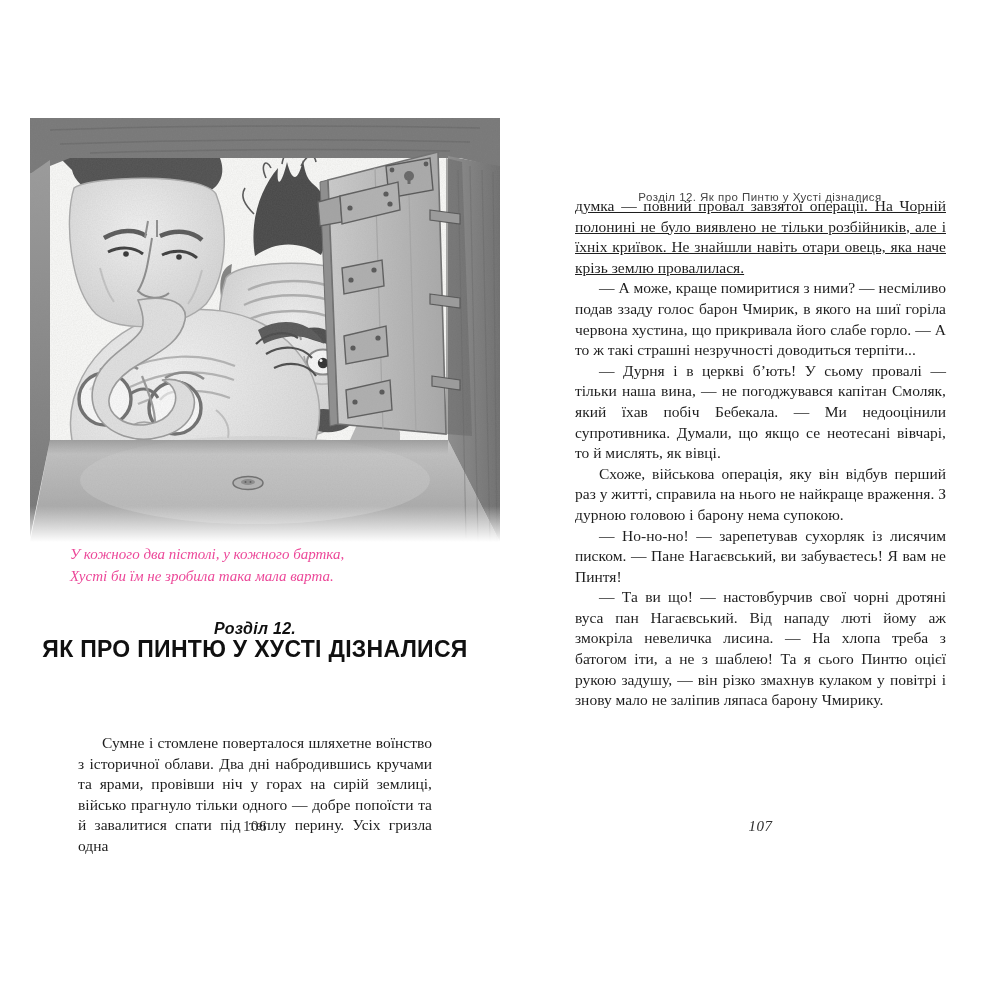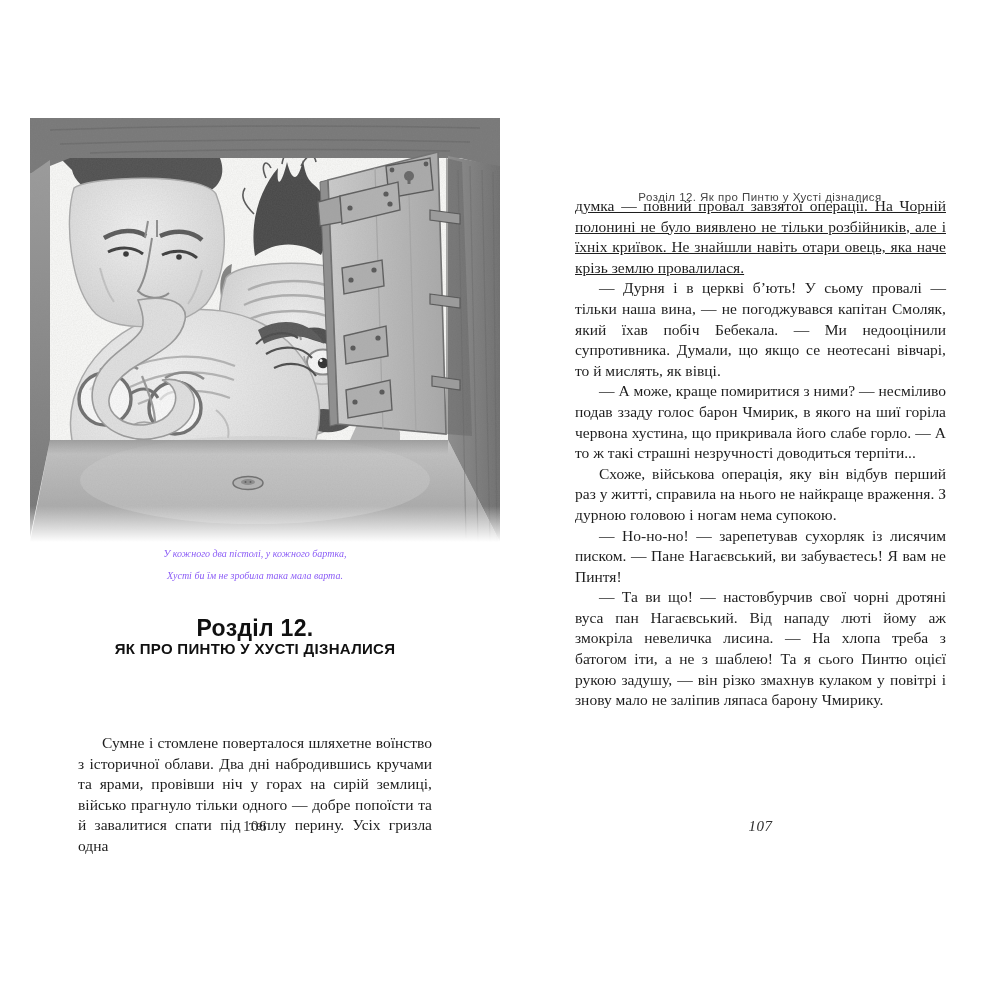--- a/index.html
+++ b/index.html
@@ -1,26 +1,26 @@
 <!DOCTYPE html>
 <html lang="uk"><head>
 <meta charset="utf-8">
 <style>
   html,body{margin:0;padding:0;background:#ffffff;}
   #stage{position:relative;width:1000px;height:1000px;background:#ffffff;overflow:hidden;
          font-family:"Liberation Serif",serif;color:#1f1f1f;}
   .abs{position:absolute;}
   
   .illustration{left:30px;top:118px;width:470px;height:424px;}
-  .caption{left:70px;top:543px;width:370px;text-align:center;font-style:italic;
-           font-size:10px;line-height:22px;color:#8b5cf6;}
+  .caption{left:70px;top:543px;width:370px;text-align:left;font-style:italic;
+           font-size:15px;line-height:22px;color:#ec4899;}
   .chapter-heading{left:30px;top:619px;width:450px;text-align:center;
            font-family:"Liberation Sans",sans-serif;font-weight:bold;color:#101010;}
-  .chapter-heading .l1{font-size:23px;line-height:19px;letter-spacing:.3px;}
-  .chapter-heading .l2{font-size:15px;line-height:22px;letter-spacing:.3px;}
+  .chapter-heading .l1{font-size:16px;line-height:19px;letter-spacing:.3px;font-style:italic;}
+  .chapter-heading .l2{font-size:23px;line-height:22px;letter-spacing:.3px;}
   .bodytext{font-size:15.5px;line-height:20.6px;text-align:justify;color:#1e1e1e;}
   .bodytext p{margin:0;text-indent:1.55em;}
   .left-body{left:78px;top:733px;width:354px;}
   .right-body{left:575px;top:196px;width:371px;}
   .right-body p:first-child{text-indent:0;text-decoration:underline;}
   .pagenum{font-size:15px;letter-spacing:.5px;color:#2e2e2e;text-align:center;}
   .pagenum-left{left:30px;top:818px;width:450px;}
   .pagenum-right{left:575px;top:818px;width:371px;font-style:italic;}
   .running-header{left:560px;top:148px;width:400px;text-align:center;
            font-family:"Liberation Sans",sans-serif;font-size:11.5px;
@@ -220,22 +220,22 @@
   <div class="abs bodytext left-body">
       <p>Сумне і стомлене поверталося шляхетне воїнство з історичної облави. Два дні набродившись кручами та ярами, провівши ніч у горах на сирій землиці, військо прагнуло тільки одного — добре попоїсти та й завалитися спати під теплу перину. Усіх гризла одна</p>
     </div>
 
   <div class="abs pagenum pagenum-left">106</div>
 
   <div class="abs running-header">Розділ 12. Як про Пинтю у Хусті дізналися</div>
 
   <div class="abs bodytext right-body">
       <p>думка — повний провал завзятої операції. На Чорній полонині не було виявлено не тільки розбійників, але і їхніх криївок. Не знайшли навіть отари овець, яка наче крізь землю провалилася.</p>
+      <p>— А може, краще помиритися з ними? — несміливо подав ззаду голос барон Чмирик, в якого на шиї горіла червона хустина, що прикривала його слабе горло. — А то ж такі страшні незручності доводиться терпіти...</p>
       <p>— Дурня і в церкві б’ють! У сьому провалі — тільки наша вина, — не погоджувався капітан Смоляк, який їхав побіч Бебекала. — Ми недооцінили супротивника. Думали, що якщо се неотесані вівчарі, то й мислять, як вівці.</p>
-      <p>— А може, краще помиритися з ними? — несміливо подав ззаду голос барон Чмирик, в якого на шиї горіла червона хустина, що прикривала його слабе горло. — А то ж такі страшні незручності доводиться терпіти...</p>
-      <p>Схоже, військова операція, яку він відбув перший раз у житті, справила на нього не найкраще враження. З дурною головою і ногам нема супокою.</p>
+      <p>Схоже, військова операція, яку він відбув перший раз у житті, справила на нього не найкраще враження. З дурною головою і барону нема супокою.</p>
       <p>— Но-но-но! — зарепетував сухорляк із лисячим писком. — Пане Нагаєвський, ви забуваєтесь! Я вам не Пинтя!</p>
       <p>— Та ви що! — настовбурчив свої чорні дротяні вуса пан Нагаєвський. Від нападу люті йому аж змокріла невеличка лисина. — На хлопа треба з батогом іти, а не з шаблею! Та я сього Пинтю оцієї рукою задушу, — він різко змахнув кулаком у повітрі і знову мало не заліпив ляпаса барону Чмирику.</p>
     </div>
 
   <div class="abs pagenum pagenum-right">107</div>
 
 </div>
 
 </body></html>

